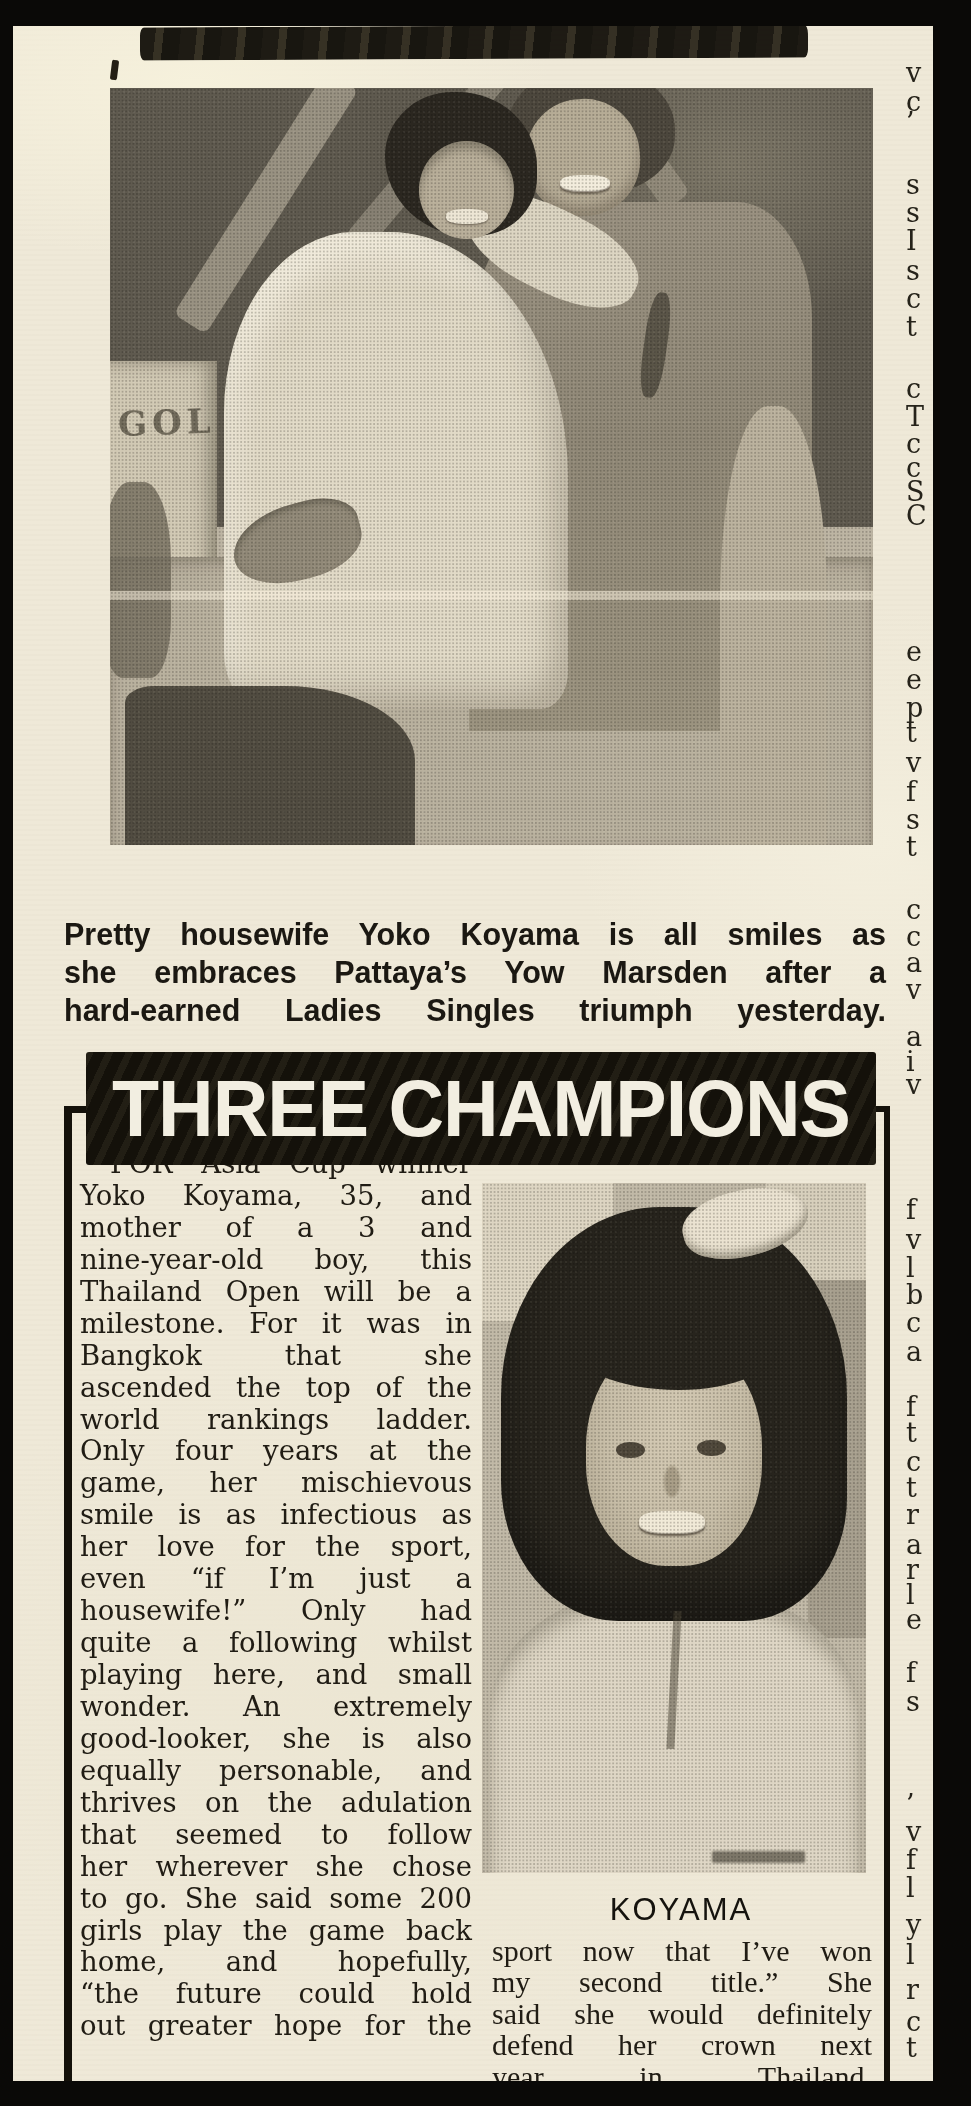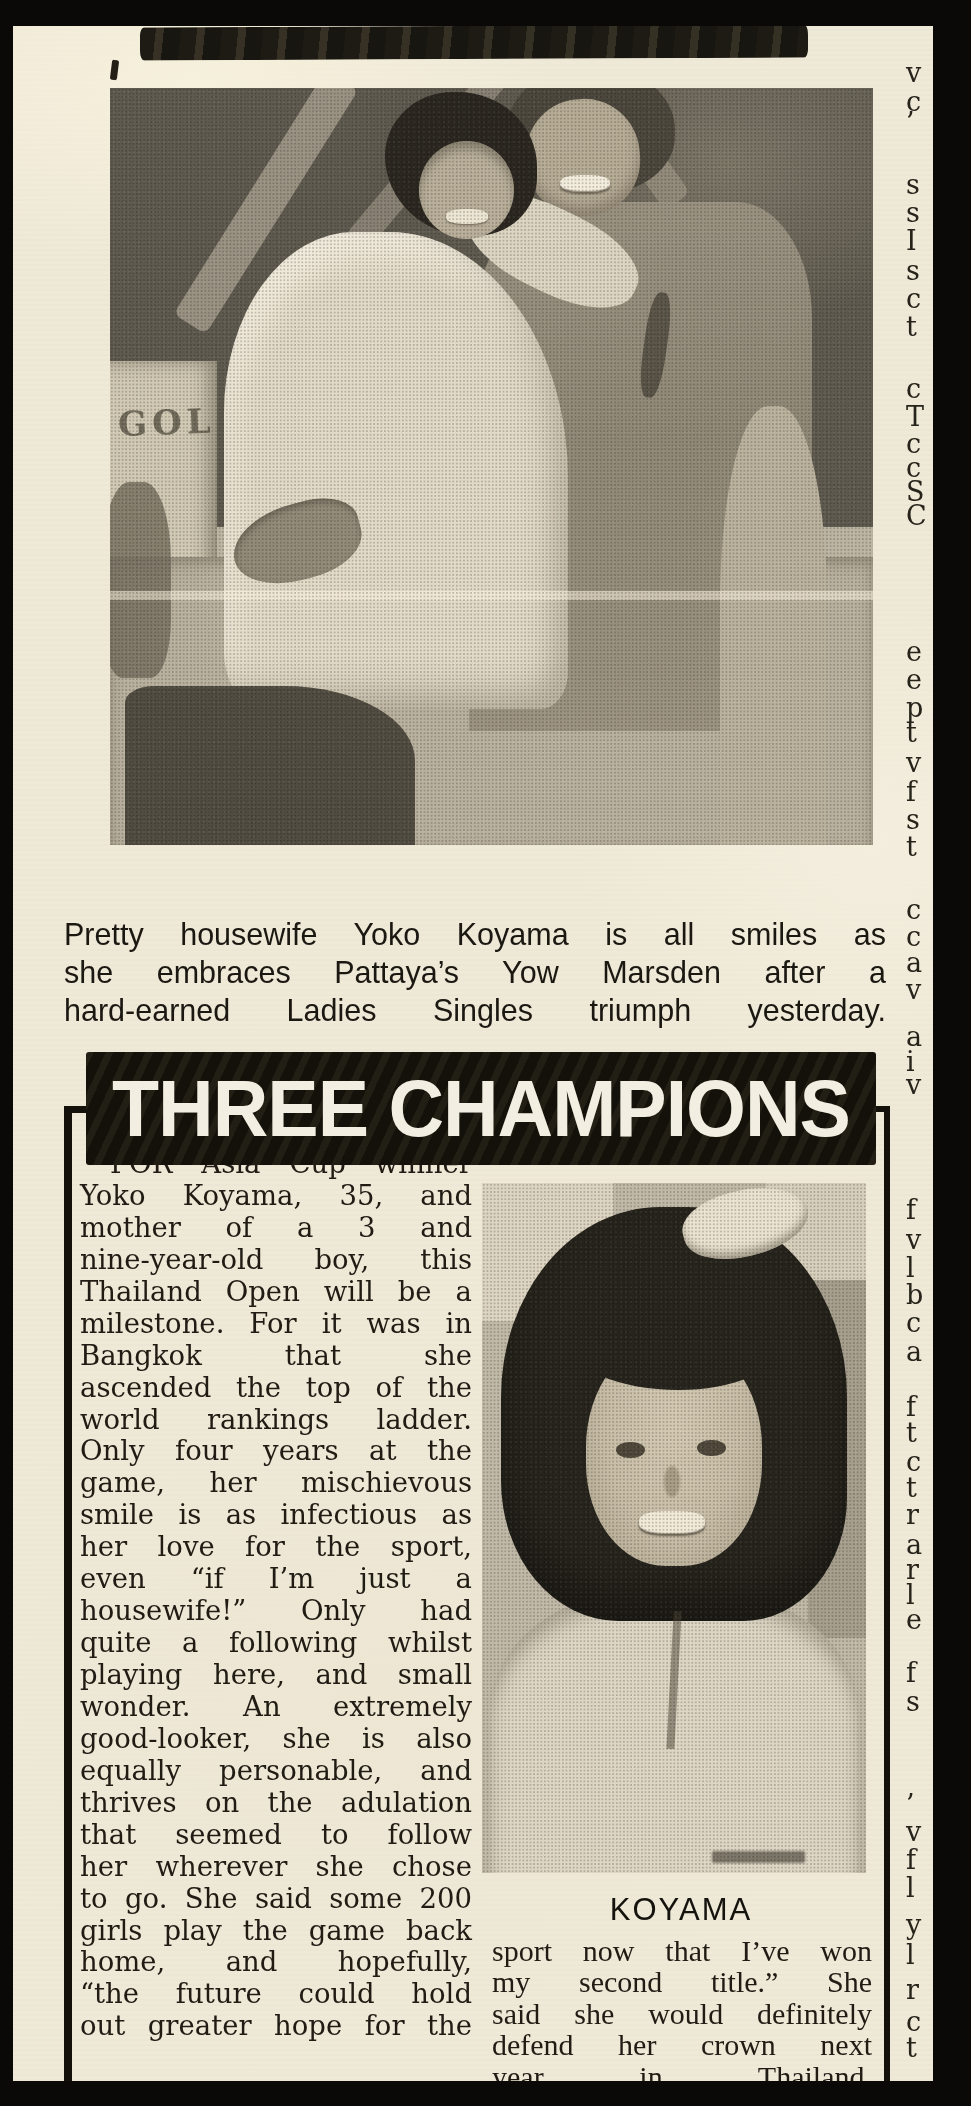--- a/index.html
+++ b/index.html
@@ -72,21 +72,21 @@
     background-image:radial-gradient(circle, rgba(25,22,14,.85) 0.8px, rgba(0,0,0,0) 1.15px);
     background-size:3.6px 3.6px;}
   .grain{left:0;top:0;width:100%;height:100%;opacity:.5;
     background-image:radial-gradient(circle, rgba(250,248,238,.5) 0.5px, rgba(0,0,0,0) 1px);
     background-size:5px 5px;background-position:1.5px 1.5px;}
 
   
   #caption-heading{left:64px;top:872px;width:822px;text-align:center;color:#15130e;
     font-size:40px;font-weight:bold;letter-spacing:.5px;}
   #caption-lines{left:64px;top:917px;width:822px;color:#1b1812;}
-  #caption-lines .cap-line{font-size:30.5px;font-weight:normal;height:37.8px;
+  #caption-lines .cap-line{font-size:30.5px;font-weight:bold;height:37.8px;
     text-align:justify;text-align-last:justify;}
 
   
   #banner{left:86px;top:1052px;width:790px;height:113px;background:#14110a;border-radius:3px;
     background-image:repeating-linear-gradient(115deg, rgba(60,55,40,.35) 0 7px, rgba(0,0,0,0) 7px 18px);
     display:flex;align-items:center;justify-content:center;z-index:3;}
   #banner span{color:#f2eee1;font-size:77px;font-weight:bold;letter-spacing:-1px;
     transform:scaleY(1.04);white-space:nowrap;}
 
   

